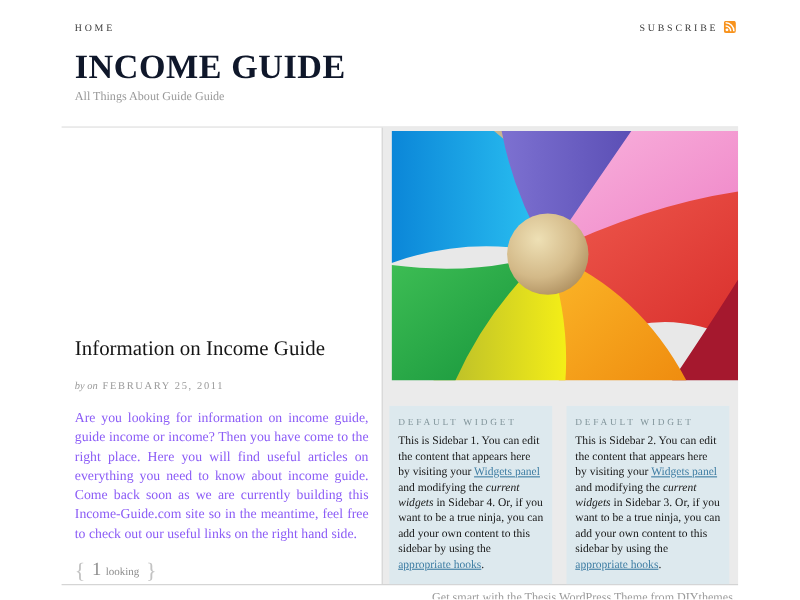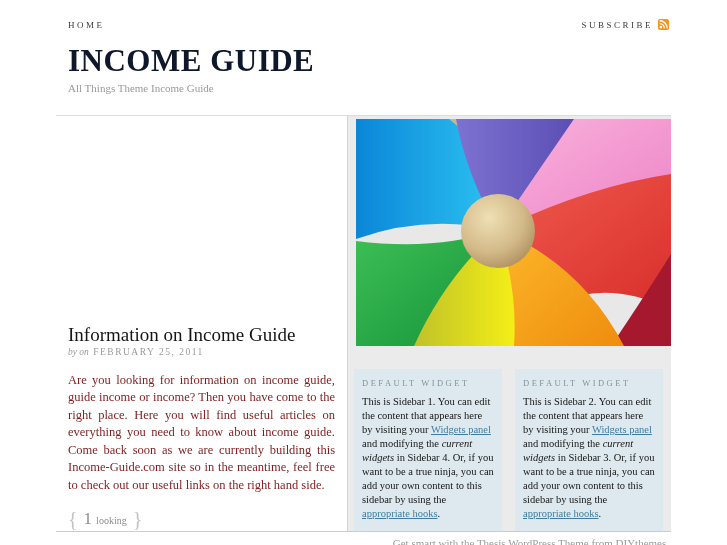--- a/index.html
+++ b/index.html
@@ -22,25 +22,25 @@
   .site-title a { color:#0f172a; text-decoration:none; }
   .tagline { margin-top:3px; font-size:11px; color:#999; }
   
   .content {
     margin:0 13px; border-top:1px solid #dcdcdc; display:flex; align-items:flex-end;
     min-height:408px;
   }
   .main-col { width:377px; padding:16px 12px 0 12px; background:#fff; }
   .post-title { font-size:19px; font-weight:normal; color:#151515; }
   .post-title a { color:#151515; text-decoration:none; }
-  .byline { margin-top:1px; font-size:9.5px; color:#9a9a9a; }
+  .byline { margin-top:18px; font-size:9.5px; color:#9a9a9a; }
   .byline .by, .byline .on { font-style:italic; }
   .byline .date { letter-spacing:1.5px; margin-left:2px; }
   .post-body {
-    margin-top:15px; font-size:12.5px; line-height:17.5px; color:#7f1d1d;
+    margin-top:15px; font-size:12.5px; line-height:17.5px; color:#8b5cf6;
     text-align:justify;
   }
   .comment-link {
     display:inline-block; margin-top:14px; text-decoration:none; color:#8d8d8d;
   }
   .comment-link .brace { color:#c3c3c3; font-size:20px; vertical-align:-2px; }
   .comment-link .num { font-size:17px; margin:0 4px 0 6px; }
   .comment-link .lbl { font-size:10px; margin-right:6px; }
   
   .sidebar {
@@ -77,21 +77,21 @@
           <svg width="11" height="11" viewBox="0 0 8 8">
             <rect width="8" height="8" rx="1.4" fill="#f8931d"></rect>
             <circle cx="2.1" cy="5.9" r="0.95" fill="#ffffff"></circle>
             <path d="M1.2 3.4 A3.4 3.4 0 0 1 4.6 6.8" stroke="#ffffff" stroke-width="1" fill="none"></path>
             <path d="M1.2 1.3 A5.5 5.5 0 0 1 6.7 6.8" stroke="#ffffff" stroke-width="1" fill="none"></path>
           </svg>
         </span>
       </a>
     </div>
     <h1 class="site-title"><a href="#">INCOME GUIDE</a></h1>
-    <div class="tagline">All Things Theme Income Guide</div>
+    <div class="tagline">All Things About Guide Guide</div>
   </div>
 
   <div class="content">
 
     <div class="main-col">
       <h2 class="post-title"><a href="#">Information on Income Guide</a></h2>
       <div class="byline">
         <span class="by">by</span>
         <span class="on">on</span>
         <span class="date">FEBRUARY 25, 2011</span>

